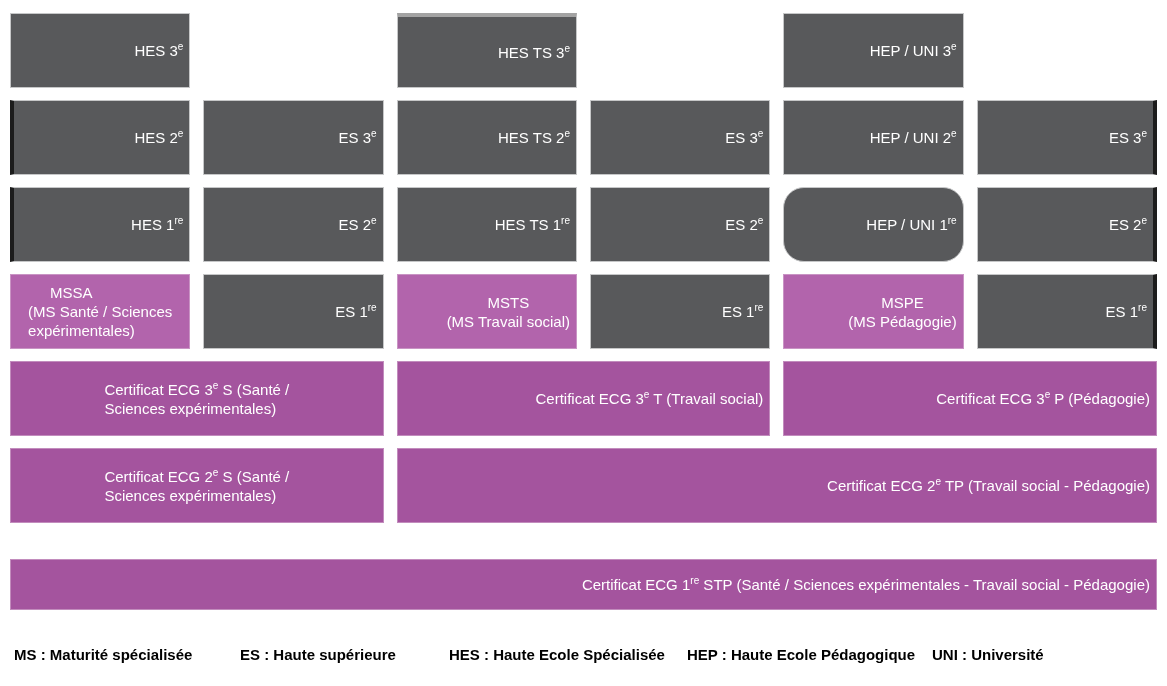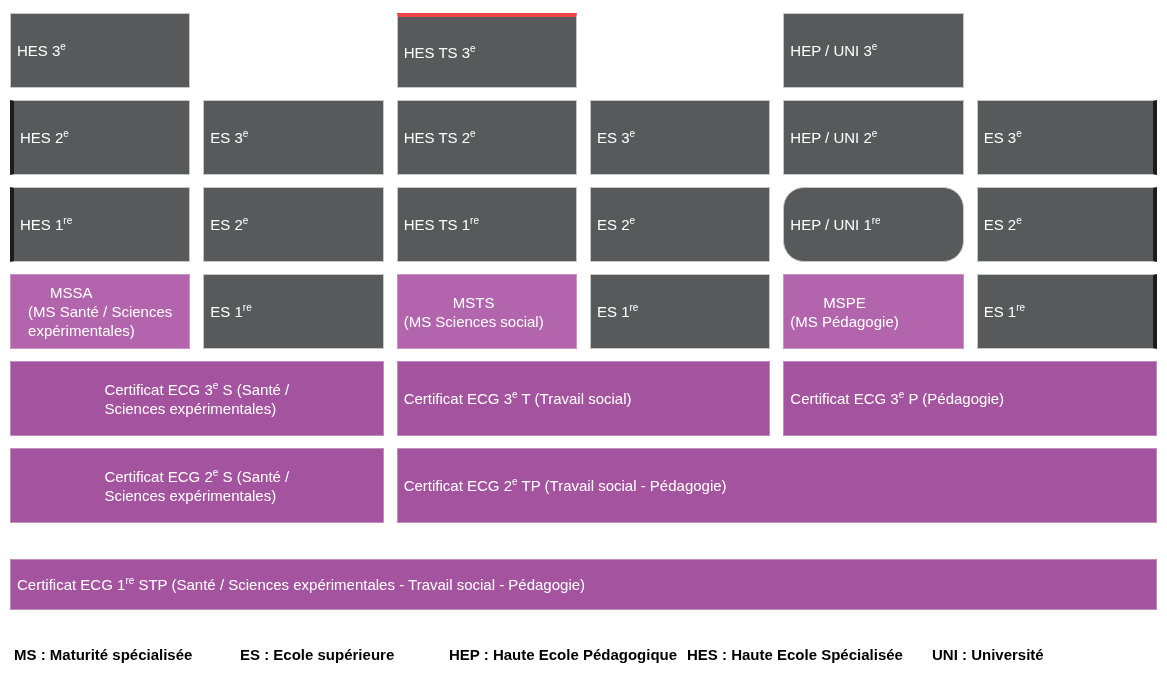--- a/index.html
+++ b/index.html
@@ -18,21 +18,21 @@
     width: 1147px;
     display: grid;
     grid-template-columns: repeat(6, 1fr);
     grid-auto-rows: 75px;
     column-gap: 13px;
     row-gap: 12px;
   }
   .box {
     display: flex;
     align-items: center;
-    justify-content: flex-start;
+    justify-content: flex-end;
     color: #ffffff;
     font-size: 15px;
     line-height: 19px;
     text-align: center;
     box-sizing: border-box;
     padding: 2px 6px;
   }
   .box sup {
     font-size: 10px;
     line-height: 0;
@@ -43,21 +43,21 @@
     border: 1px solid #c6c7c8;
   }
   .ms {
     background: #b264ac;
     border: 1px solid #c994c4;
   }
   .cert {
     background: #a4549e;
     border: 1px solid #c28cbd;
   }
-  .edge-top    { border-top: 4px solid #ef4444; }
+  .edge-top    { border-top: 4px solid #a3a3a3; }
   .edge-left   { border-left: 4px solid #1c1c1c; }
   .edge-right  { border-right: 4px solid #1c1c1c; }
   .left-block .box-inner {
     text-align: left;
     width: max-content;
     max-width: 100%;
     margin: 16px auto;
   }
   .indent-first .line:first-child { padding-left: 22px; }
   .legend {
@@ -165,21 +165,21 @@
         </div>
       </div>
       <div class="box gray" style="grid-area: 4 / 2;">
         <div class="box-inner">
           <div class="line">ES 1<sup>re</sup></div>
         </div>
       </div>
       <div class="box ms" style="grid-area: 4 / 3;">
         <div class="box-inner">
           <div class="line">MSTS</div>
-          <div class="line">(MS Sciences social)</div>
+          <div class="line">(MS Travail social)</div>
         </div>
       </div>
       <div class="box gray" style="grid-area: 4 / 4;">
         <div class="box-inner">
           <div class="line">ES 1<sup>re</sup></div>
         </div>
       </div>
       <div class="box ms" style="grid-area: 4 / 5;">
         <div class="box-inner">
           <div class="line">MSPE</div>
@@ -219,18 +219,18 @@
         </div>
       </div>
       <div class="box cert" style="grid-area: 7 / 1 / auto / span 6; margin-top: 24px;">
         <div class="box-inner">
           <div class="line">Certificat ECG 1<sup>re</sup> STP (Santé / Sciences expérimentales - Travail social - Pédagogie)</div>
         </div>
       </div>
     </div>
   <div class="legend">
       <span class="legend-item">MS : Maturité spécialisée</span>
-      <span class="legend-item">ES : Ecole supérieure</span>
+      <span class="legend-item">ES : Haute supérieure</span>
+      <span class="legend-item">HES : Haute Ecole Spécialisée</span>
       <span class="legend-item">HEP : Haute Ecole Pédagogique</span>
-      <span class="legend-item">HES : Haute Ecole Spécialisée</span>
       <span class="legend-item">UNI : Université</span>
     </div>
 </div>
 
 </body></html>

